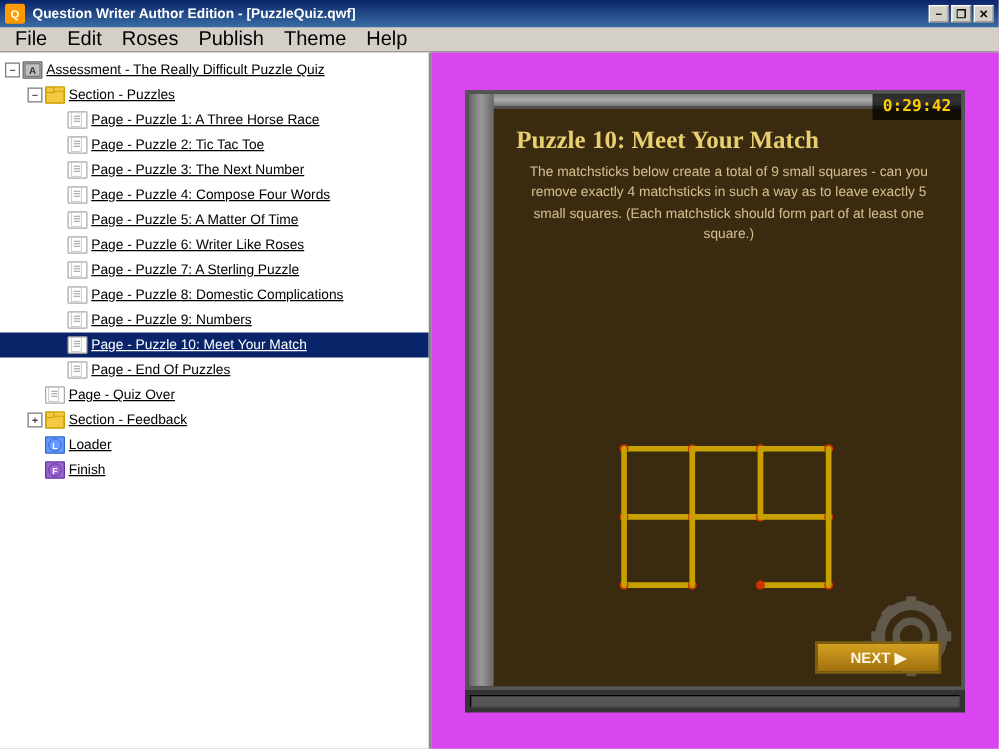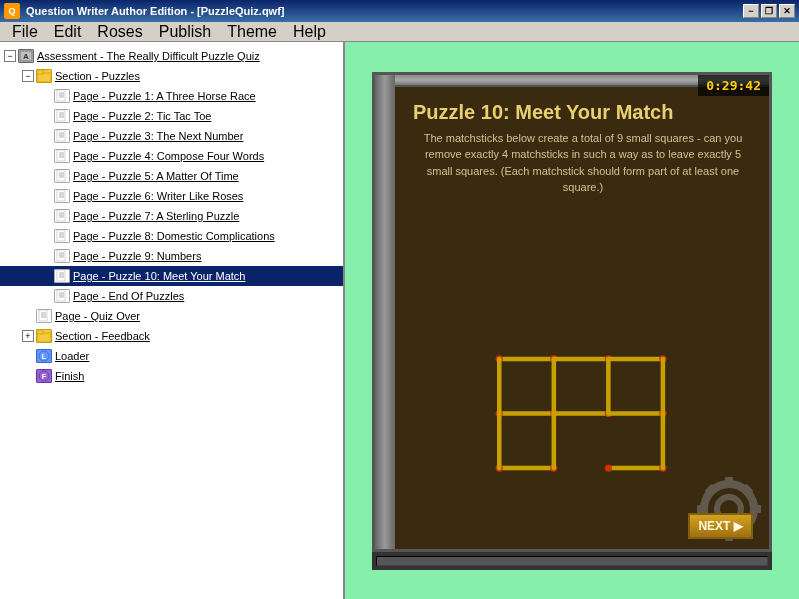--- a/index.html
+++ b/index.html
@@ -89,21 +89,21 @@
       width: 16px; height: 16px;
       margin-right: 3px;
       flex-shrink: 0;
       display: inline-flex; align-items: center; justify-content: center;
     }
     .tree-node .node-label { font-size: 11px; text-decoration: underline; }
 
     
     #preview-panel {
       flex: 1;
-      background: #86efac;
+      background: #d946ef;
       display: flex;
       flex-direction: column;
       align-items: center;
       justify-content: center;
       padding: 8px;
     }
 
     #preview-content {
       width: 400px;
       height: 480px;
@@ -123,21 +123,21 @@
       font-weight: bold;
       padding: 3px 8px;
       font-family: monospace;
     }
 
     
     #puzzle-title {
       color: #e8d070;
       font-size: 20px;
       font-weight: bold;
-      font-family: Liberation Sans, sans-serif;
+      font-family: Liberation Serif, serif;
       padding: 12px 16px 6px 16px;
       margin-top: 12px;
     }
 
     #puzzle-desc {
       color: #d4c090;
       font-size: 11px;
       padding: 0 16px;
       line-height: 1.5;
       text-align: center;
@@ -155,21 +155,21 @@
     
     #next-btn {
       position: absolute;
       bottom: 10px;
       right: 16px;
       background: linear-gradient(to bottom, #d4a020, #a07010);
       border: 2px solid #806010;
       color: #fff8dc;
       font-size: 12px;
       font-weight: bold;
-      padding: 4px 8px;
+      padding: 4px 26px;
       cursor: pointer;
       font-family: Arial, sans-serif;
     }
 
     
     #gear-deco {
       position: absolute;
       bottom: 0; right: 0;
       width: 80px; height: 80px;
       opacity: 0.5;

